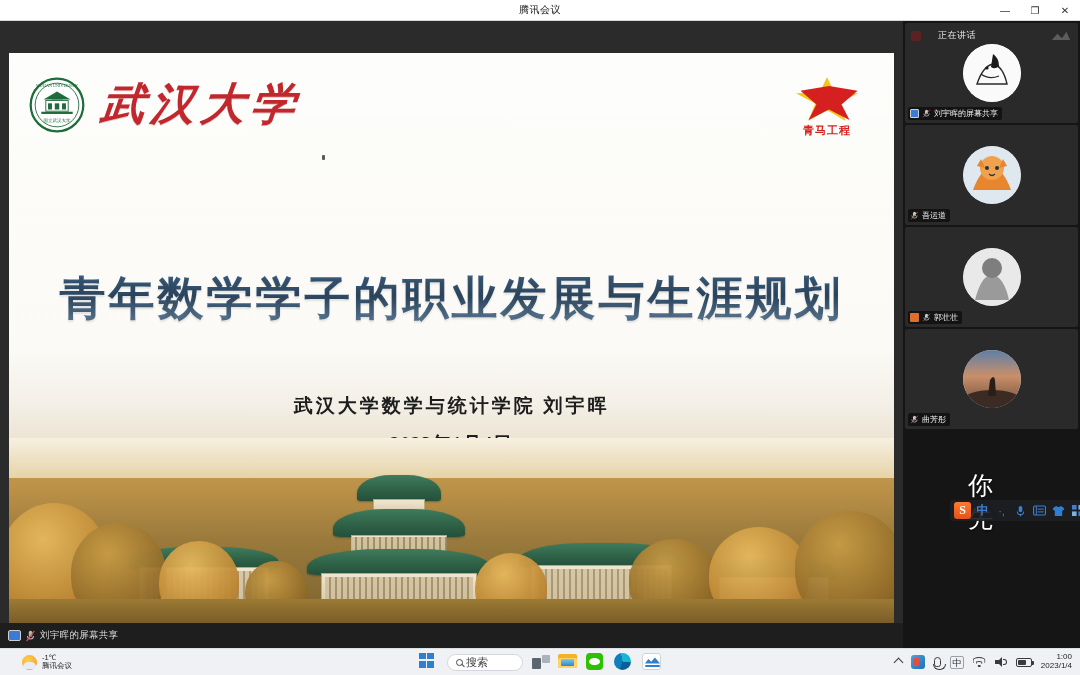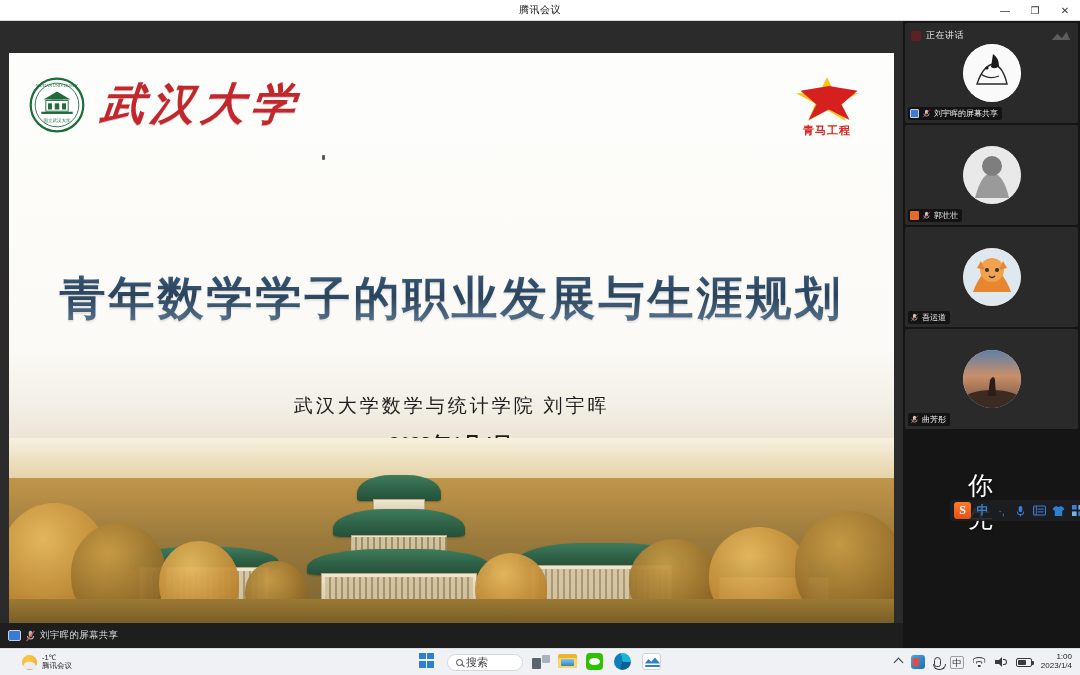--- a/index.html
+++ b/index.html
@@ -92,21 +92,21 @@
     font-family:"Liberation Serif", serif;
     font-size:46px; font-weight:bold; letter-spacing:3px;
     background:linear-gradient(180deg,#3f6386 0%,#2f4b66 45%,#6f8da8 100%);
     -webkit-background-clip:text; background-clip:text;
     color:transparent;
     text-shadow:0 2px 2px rgba(0,0,0,.10);
   }
   #slide-presenter{
     position:absolute; left:0; top:340px; width:885px; text-align:center;
     font-family:"Liberation Serif", serif;
-    font-size:19px; font-weight:normal; color:#1d1d1d; letter-spacing:3px;
+    font-size:19px; font-weight:bold; color:#1d1d1d; letter-spacing:3px;
   }
   #slide-date{
     position:absolute; left:0; top:378px; width:885px; text-align:center;
     font-family:"Liberation Serif", serif;
     font-size:19px; font-weight:bold; color:#1d1d1d; letter-spacing:1px;
   }
 
   
   #campus{
     position:absolute; left:0; bottom:0; width:885px; height:185px;
@@ -180,21 +180,21 @@
     background:rgba(0,0,0,.55); border-radius:2px; padding:0 4px 0 2px;
     max-width:165px;
   }
   .tile .namebar .nm{
     font-size:8px; color:#efefef; white-space:nowrap; overflow:hidden;
   }
   .mini{ width:9px; height:9px; flex:none; }
   .mini.share{ background:#3a7bd5; border:1px solid #d0d0d0; border-radius:1px; }
   .mini.avatar-chip{ background:#e06d2e; border-radius:1px; }
   .speak-badge{
-    position:absolute; left:6px; top:6px; display:flex; align-items:center; gap:5px;
+    position:absolute; left:6px; top:6px; display:flex; align-items:center; gap:17px;
   }
   .speak-badge .sq{
     width:10px; height:10px; background:#5a2222; border-radius:1px;
     position:relative;
   }
   .speak-badge .txt{ font-size:9px; color:#e6e6e6; letter-spacing:.5px; }
   .tile .netico{
     position:absolute; right:7px; top:7px; width:20px; height:11px; opacity:.45;
   }
 
@@ -430,56 +430,56 @@
           <path d="M1.5 6 a3.5 3.5 0 0 0 7 0" fill="none" stroke="#c9c9c9" stroke-width="1"></path>
           <line x1="0.5" y1="11" x2="9.5" y2="1" stroke="#e05252" stroke-width="1.1"></line>
         </svg>
         <span class="nm">刘宇晖的屏幕共享</span>
       </div>
     </div>
 
     <div class="tile">
       <div class="avatar">
         <svg viewBox="0 0 58 58">
-          <circle cx="29" cy="29" r="29" fill="#e9e9e9"></circle>
-          <path d="M12 52 q6-24 17-26 q12 3 17 26 z" fill="#9a9a9a"></path>
-          <circle cx="29" cy="20" r="10" fill="#7e7e7e"></circle>
-        </svg>
-      </div>
-      <div class="namebar">
-        <span class="mini avatar-chip"></span>
-        <svg class="mini" viewBox="0 0 10 12">
-          <rect x="3" y="1" width="4" height="6" rx="2" fill="#c9c9c9"></rect>
-          <path d="M1.5 6 a3.5 3.5 0 0 0 7 0" fill="none" stroke="#c9c9c9" stroke-width="1"></path>
-          <line x1="0.5" y1="11" x2="9.5" y2="1" stroke="#e05252" stroke-width="1.1"></line>
-        </svg>
-        <span class="nm">郭壮壮</span>
-      </div>
-    </div>
-
-    <div class="tile">
-      <div class="avatar">
-        <svg viewBox="0 0 58 58">
           <circle cx="29" cy="29" r="29" fill="#dfe7ef"></circle>
           <path d="M10 44 q8-22 19-22 q11 0 19 22 z" fill="#e8852f"></path>
           <circle cx="29" cy="22" r="12" fill="#f0a24e"></circle>
           <path d="M18 13 l4 9 l-8 -2z" fill="#e8852f"></path>
           <path d="M40 13 l-4 9 l8 -2z" fill="#e8852f"></path>
           <circle cx="24" cy="22" r="2" fill="#28323c"></circle>
           <circle cx="34" cy="22" r="2" fill="#28323c"></circle>
           <path d="M26 28 q3 3 6 0" fill="none" stroke="#28323c" stroke-width="1.2"></path>
         </svg>
       </div>
       <div class="namebar">
         <svg class="mini" viewBox="0 0 10 12">
           <rect x="3" y="1" width="4" height="6" rx="2" fill="#c9c9c9"></rect>
           <path d="M1.5 6 a3.5 3.5 0 0 0 7 0" fill="none" stroke="#c9c9c9" stroke-width="1"></path>
           <line x1="0.5" y1="11" x2="9.5" y2="1" stroke="#e05252" stroke-width="1.1"></line>
         </svg>
         <span class="nm">吾运道</span>
+      </div>
+    </div>
+
+    <div class="tile">
+      <div class="avatar">
+        <svg viewBox="0 0 58 58">
+          <circle cx="29" cy="29" r="29" fill="#e9e9e9"></circle>
+          <path d="M12 52 q6-24 17-26 q12 3 17 26 z" fill="#9a9a9a"></path>
+          <circle cx="29" cy="20" r="10" fill="#7e7e7e"></circle>
+        </svg>
+      </div>
+      <div class="namebar">
+        <span class="mini avatar-chip"></span>
+        <svg class="mini" viewBox="0 0 10 12">
+          <rect x="3" y="1" width="4" height="6" rx="2" fill="#c9c9c9"></rect>
+          <path d="M1.5 6 a3.5 3.5 0 0 0 7 0" fill="none" stroke="#c9c9c9" stroke-width="1"></path>
+          <line x1="0.5" y1="11" x2="9.5" y2="1" stroke="#e05252" stroke-width="1.1"></line>
+        </svg>
+        <span class="nm">郭壮壮</span>
       </div>
     </div>
 
     <div class="tile">
       <div class="avatar">
         <svg viewBox="0 0 58 58">
           <defs>
             <linearGradient id="sun" x1="0" y1="0" x2="0" y2="1">
               <stop offset="0%" stop-color="#5d7fa8"></stop>
                 <stop offset="45%" stop-color="#c98f6a"></stop>

